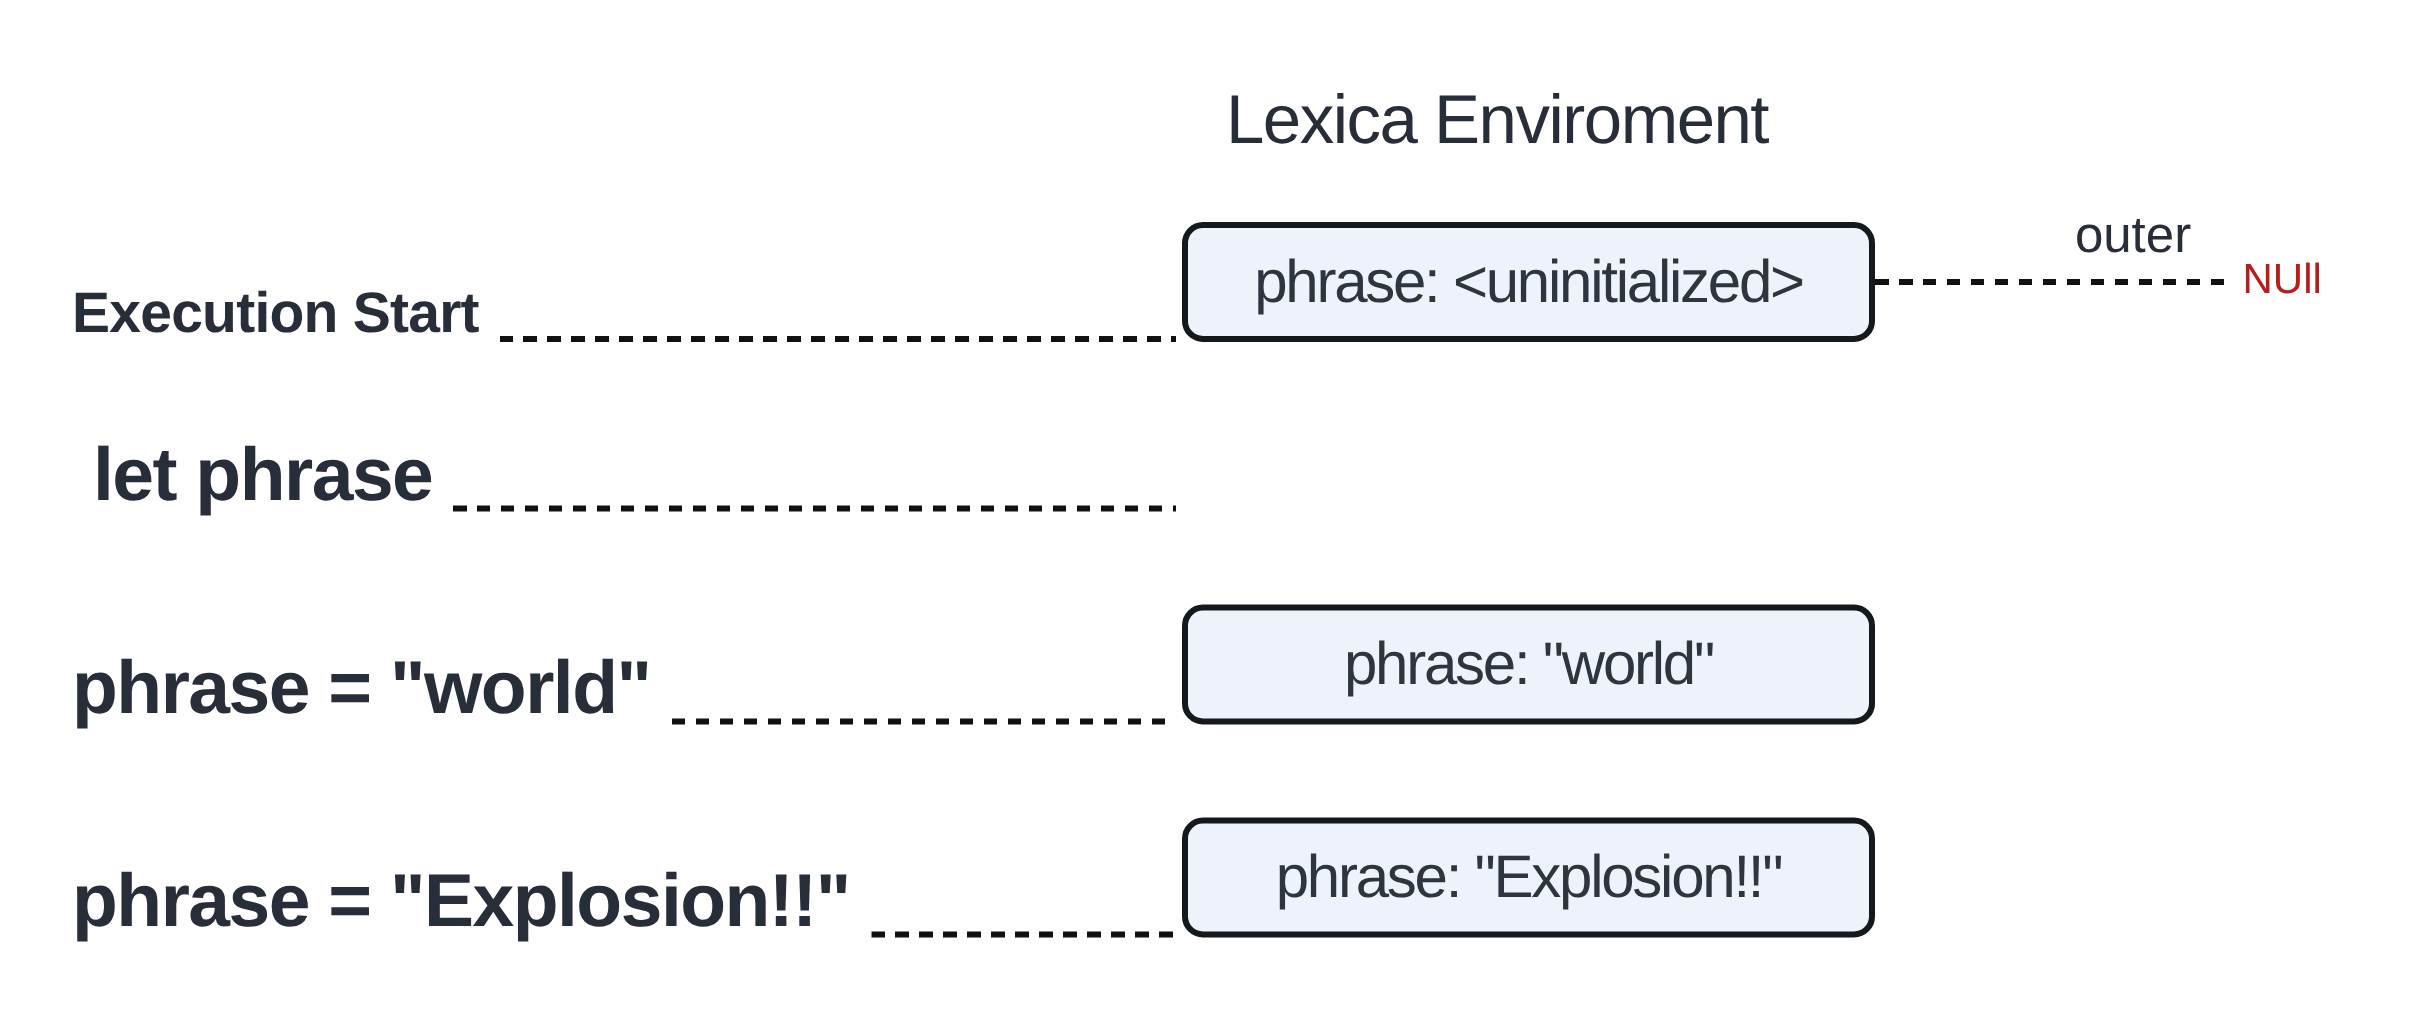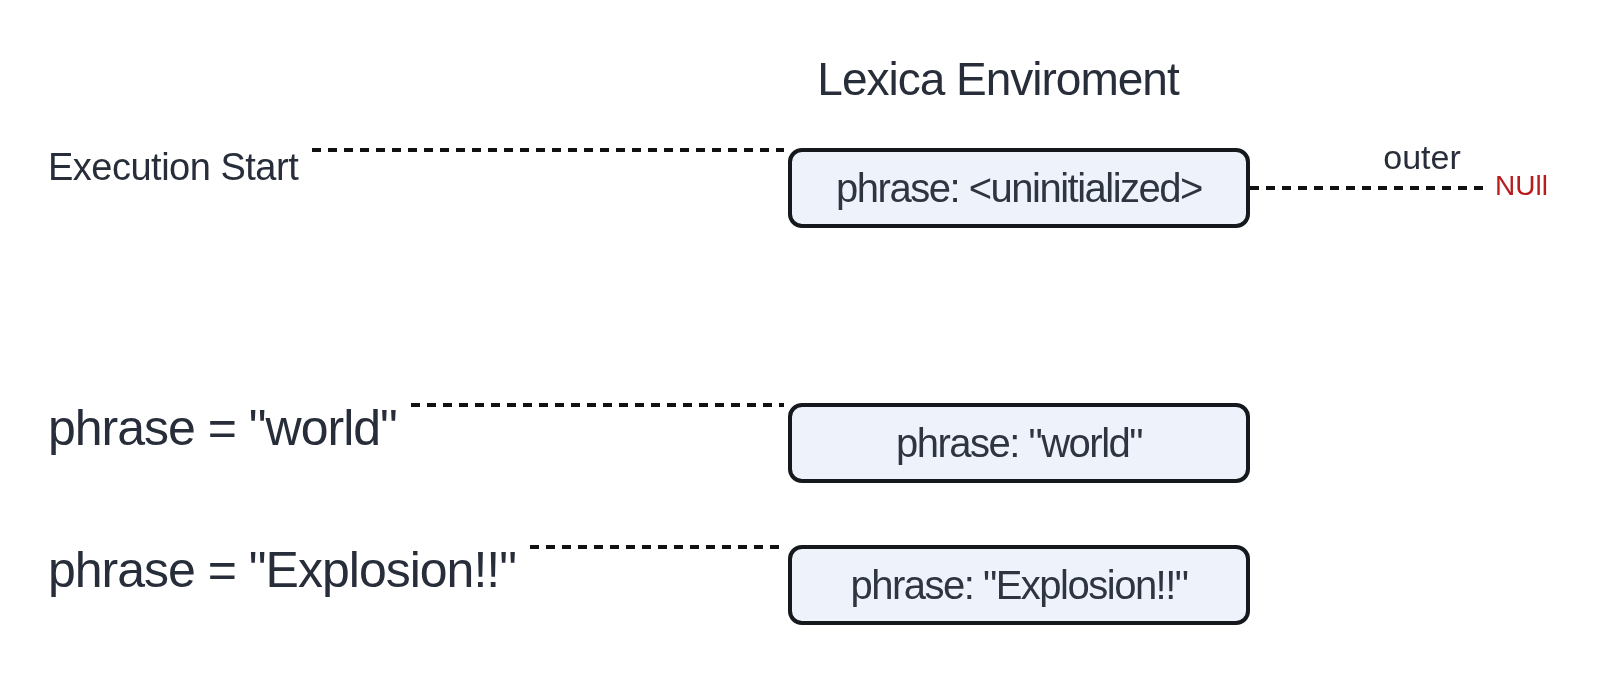--- a/index.html
+++ b/index.html
@@ -27,21 +27,22 @@
     white-space: nowrap;
   }
 
   
   .row {
     position: absolute;
     left: 48px;
     width: 736px; 
     height: 80px;
     display: flex;
-    align-items: flex-start;
+    align-items: flex-end;
+    font-weight: bold;
   }
   .row-1 { top: 148px; }
   .row-2 { top: 261px; }
   .row-3 { top: 403px; }
   .row-4 { top: 545px; }
 
   .step-label {
     white-space: nowrap;
     color: #272d39;
     letter-spacing: -1px;
@@ -126,20 +127,24 @@
   <div class="title">Lexica Enviroment</div>
 
   <div class="row row-1">
     <span class="step-label">Execution Start</span>
     <span class="dash"></span>
   </div>
   <div class="env-box box-1">
     <span class="env-text">phrase: &lt;uninitialized&gt;</span>
   </div>
 
+  <div class="row row-2">
+    <span class="step-label">let phrase</span>
+    <span class="dash"></span>
+  </div>
 
   <div class="row row-3">
     <span class="step-label">phrase = "world"</span>
     <span class="dash"></span>
   </div>
   <div class="env-box box-3">
     <span class="env-text">phrase: "world"</span>
   </div>
 
   <div class="row row-4">

